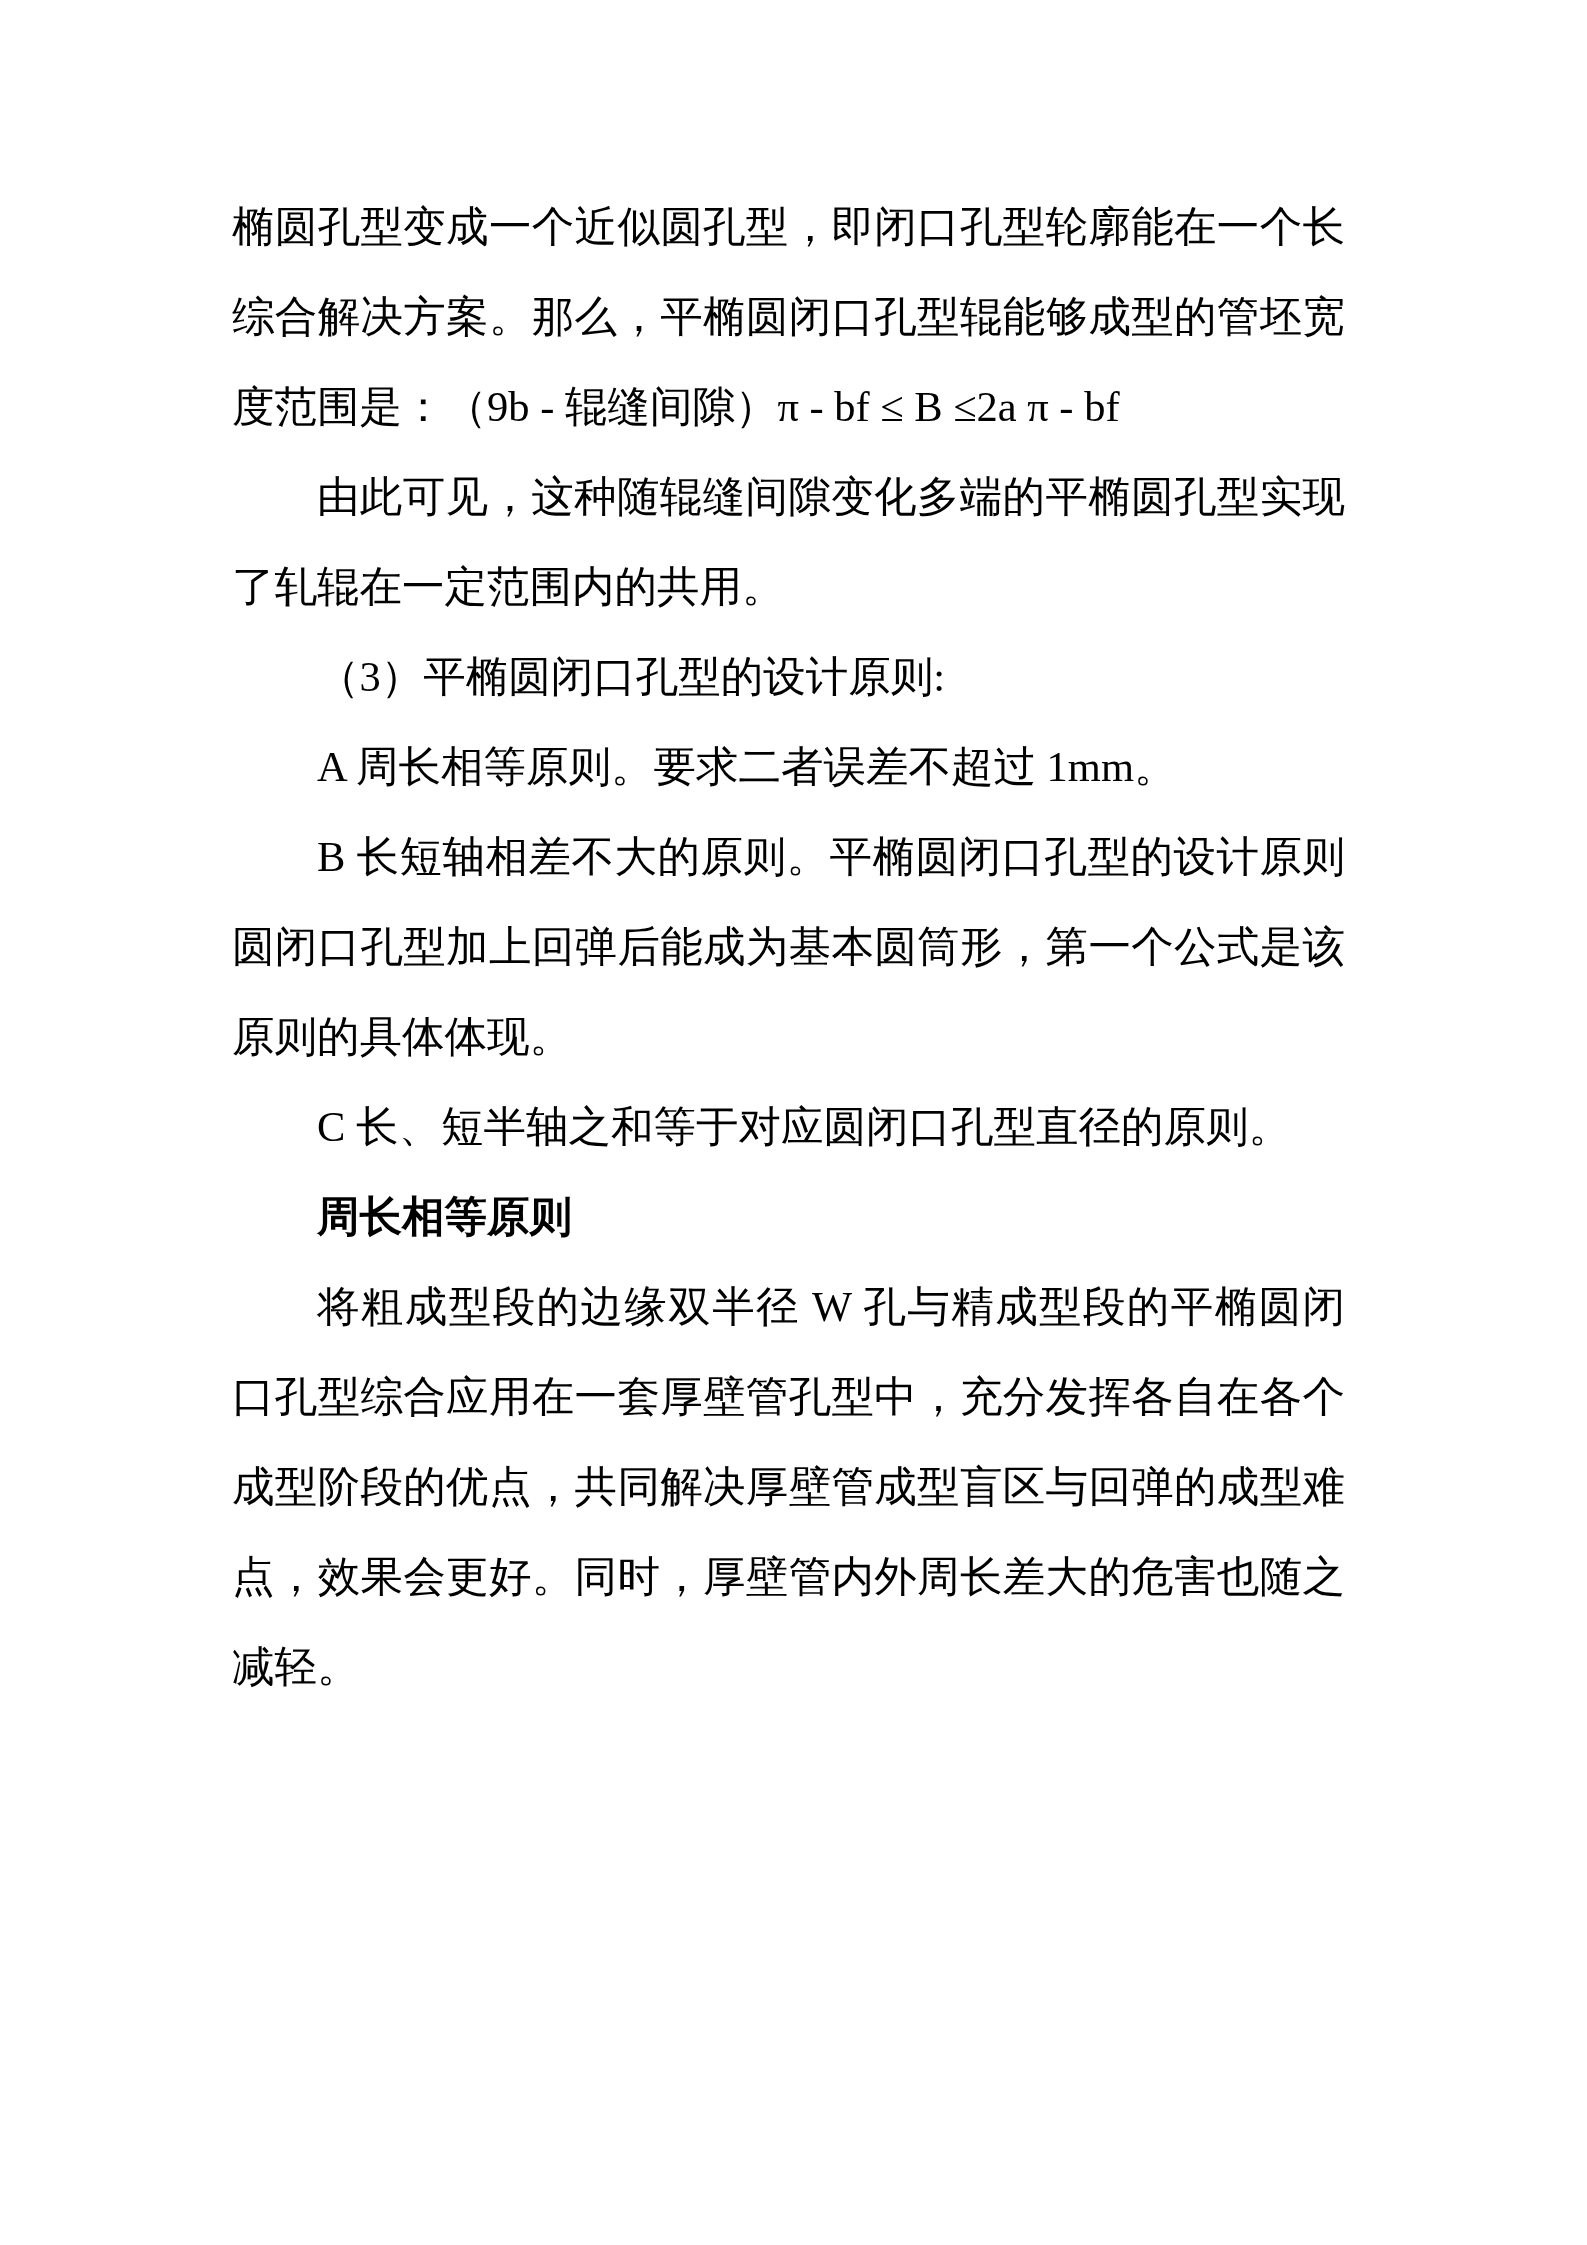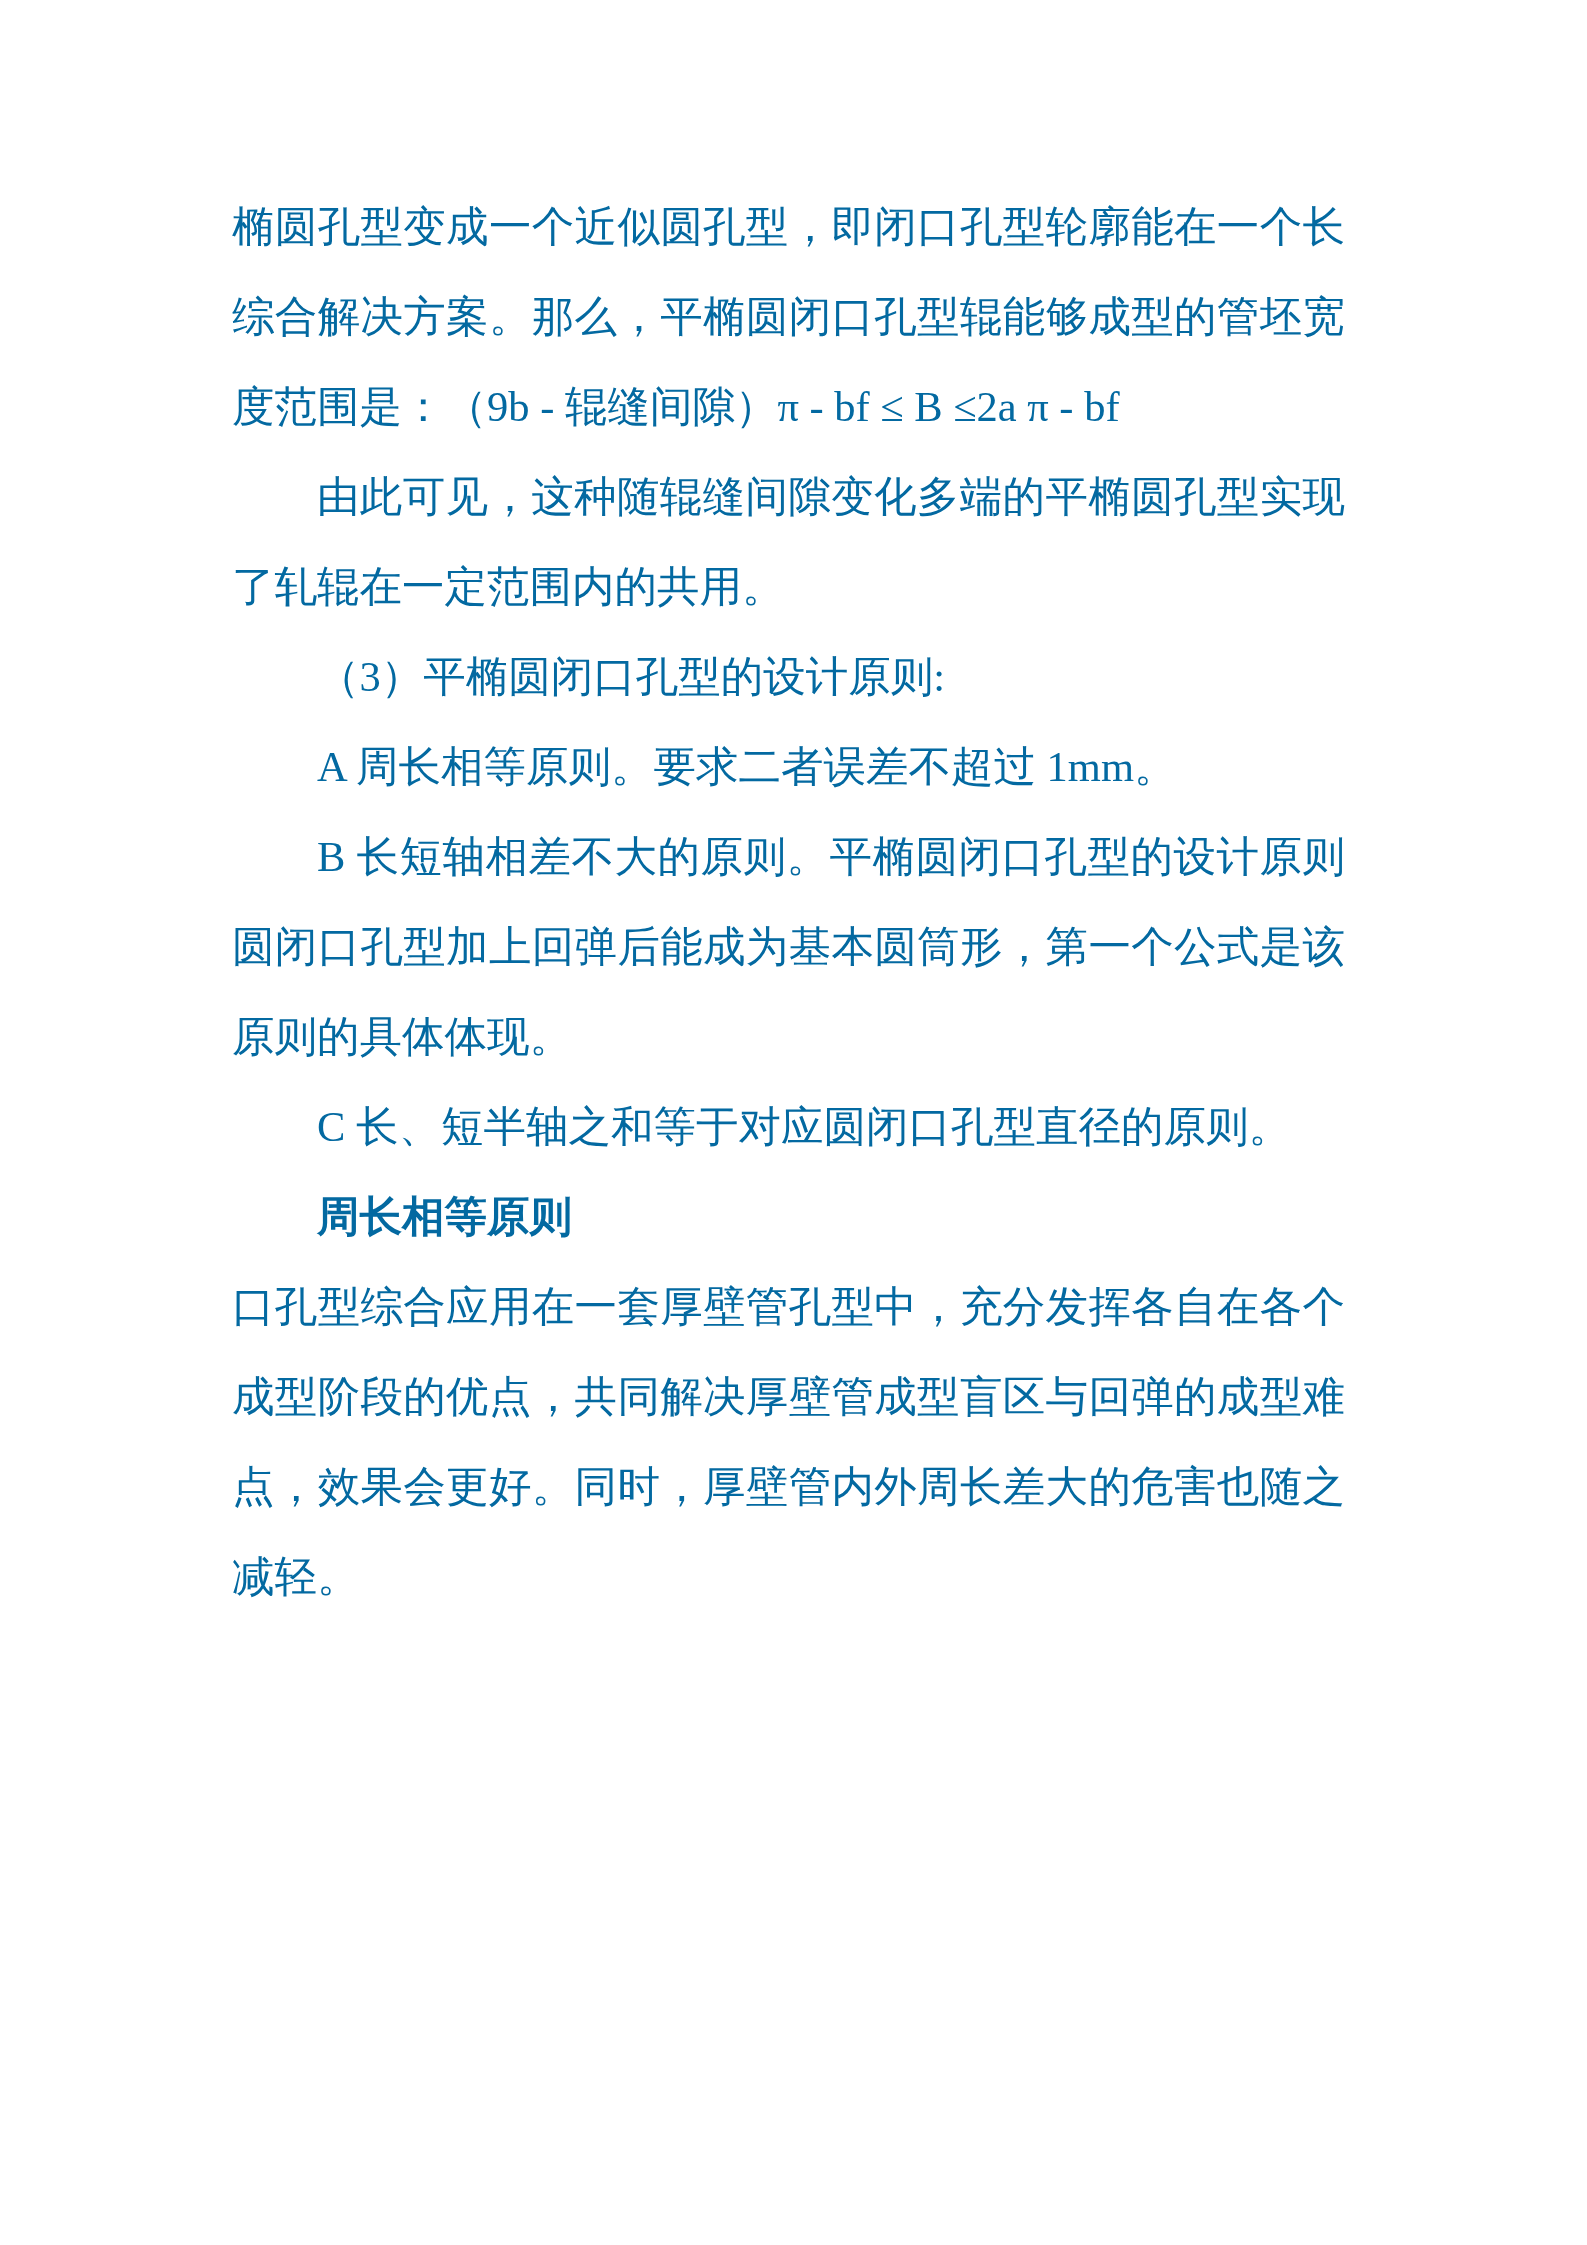--- a/index.html
+++ b/index.html
@@ -7,21 +7,21 @@
     padding: 0;
     background: #ffffff;
   }
   .page {
     position: relative;
     width: 1587px;
     height: 2245px;
     background: #ffffff;
     overflow: hidden;
     font-family: "Liberation Serif", "DejaVu Serif", serif;
-    color: #0369a1;
+    color: #000000;
   }
   .doc-body {
     position: absolute;
     left: 232px;
     top: 182px;
     width: 1113px;
   }
   .line {
     height: 90px;
     line-height: 90px;
@@ -51,18 +51,19 @@
       <div class="line">度范围是：（9b - 辊缝间隙）π - bf ≤ B ≤2a π - bf</div>
       <div class="line justify indent">由此可见，这种随辊缝间隙变化多端的平椭圆孔型实现</div>
       <div class="line">了轧辊在一定范围内的共用。</div>
       <div class="line indent">（3）平椭圆闭口孔型的设计原则:</div>
       <div class="line indent">A 周长相等原则。要求二者误差不超过 1mm。</div>
       <div class="line justify indent">B 长短轴相差不大的原则。平椭圆闭口孔型的设计原则</div>
       <div class="line justify">圆闭口孔型加上回弹后能成为基本圆筒形，第一个公式是该</div>
       <div class="line">原则的具体体现。</div>
       <div class="line indent">C 长、短半轴之和等于对应圆闭口孔型直径的原则。</div>
       <div class="line indent bold">周长相等原则</div>
+      <div class="line justify indent">将粗成型段的边缘双半径 W 孔与精成型段的平椭圆闭</div>
       <div class="line justify">口孔型综合应用在一套厚壁管孔型中，充分发挥各自在各个</div>
       <div class="line justify">成型阶段的优点，共同解决厚壁管成型盲区与回弹的成型难</div>
       <div class="line justify">点，效果会更好。同时，厚壁管内外周长差大的危害也随之</div>
       <div class="line">减轻。</div>
     </div>
 </div>
 
 </body></html>

